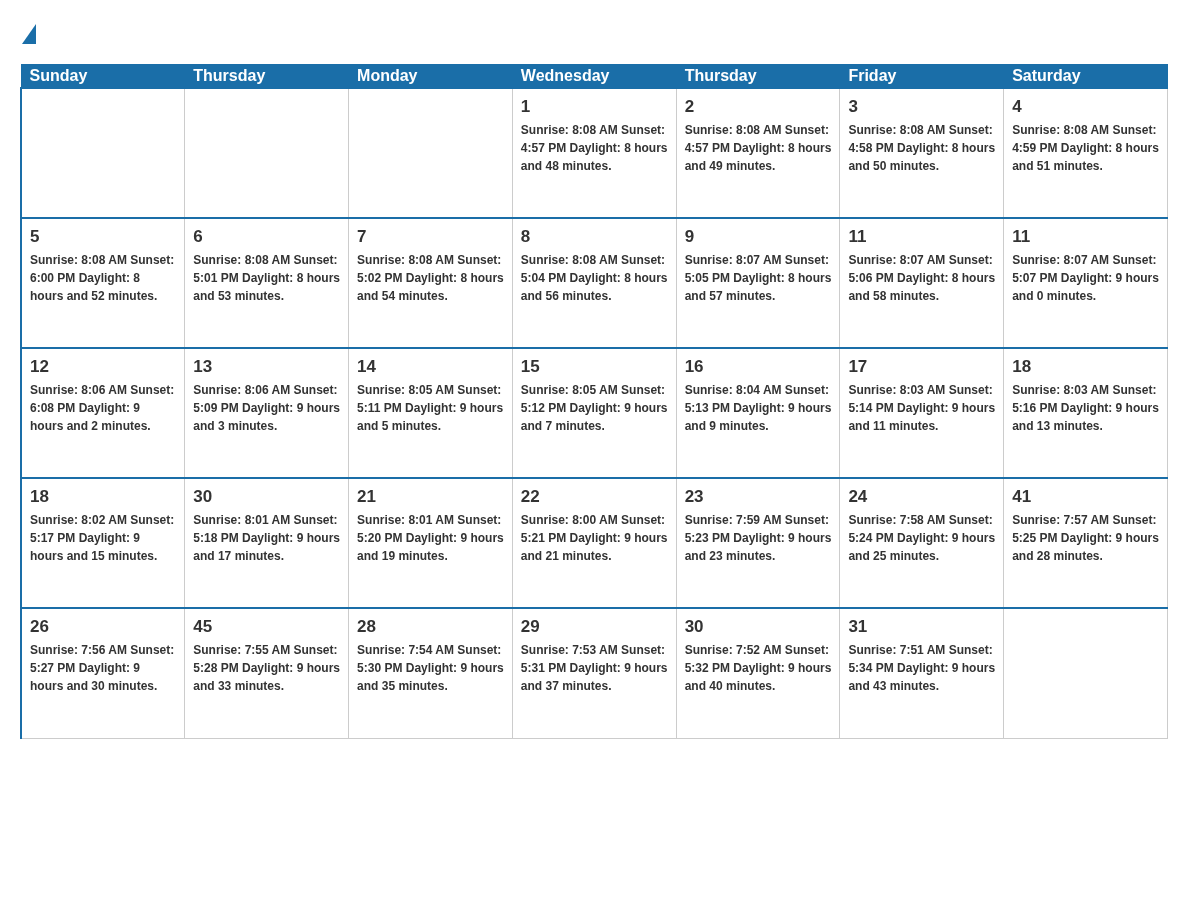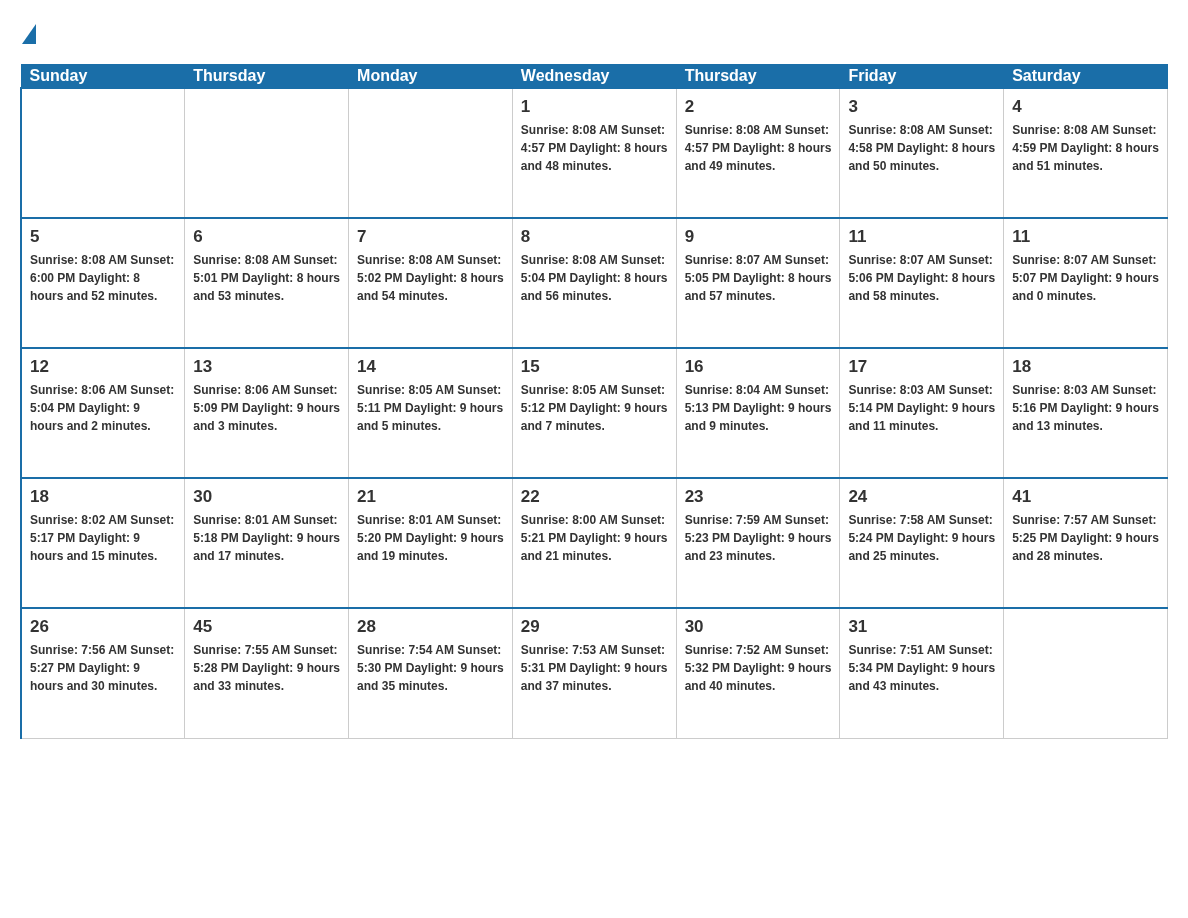--- a/index.html
+++ b/index.html
@@ -219,21 +219,21 @@
           <div class="day-info">Sunrise: 8:07 AM
 Sunset: 5:07 PM
 Daylight: 9 hours
 and 0 minutes.</div>
         </td>
       </tr>
       <tr>
         <td>
           <span class="day-num">12</span>
           <div class="day-info">Sunrise: 8:06 AM
-Sunset: 5:04 PM
+Sunset: 6:08 PM
 Daylight: 9 hours
 and 2 minutes.</div>
         </td>
         <td>
           <span class="day-num">13</span>
           <div class="day-info">Sunrise: 8:06 AM
 Sunset: 5:09 PM
 Daylight: 9 hours
 and 3 minutes.</div>
         </td>

